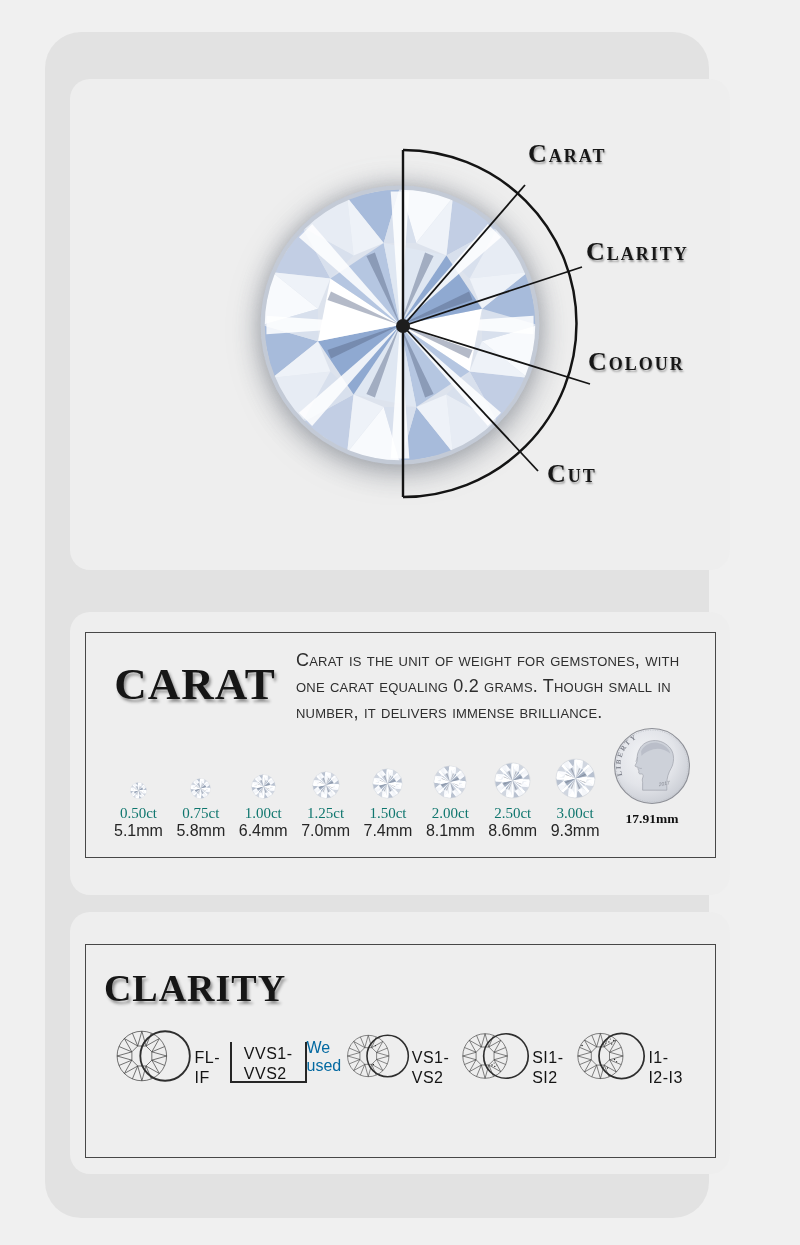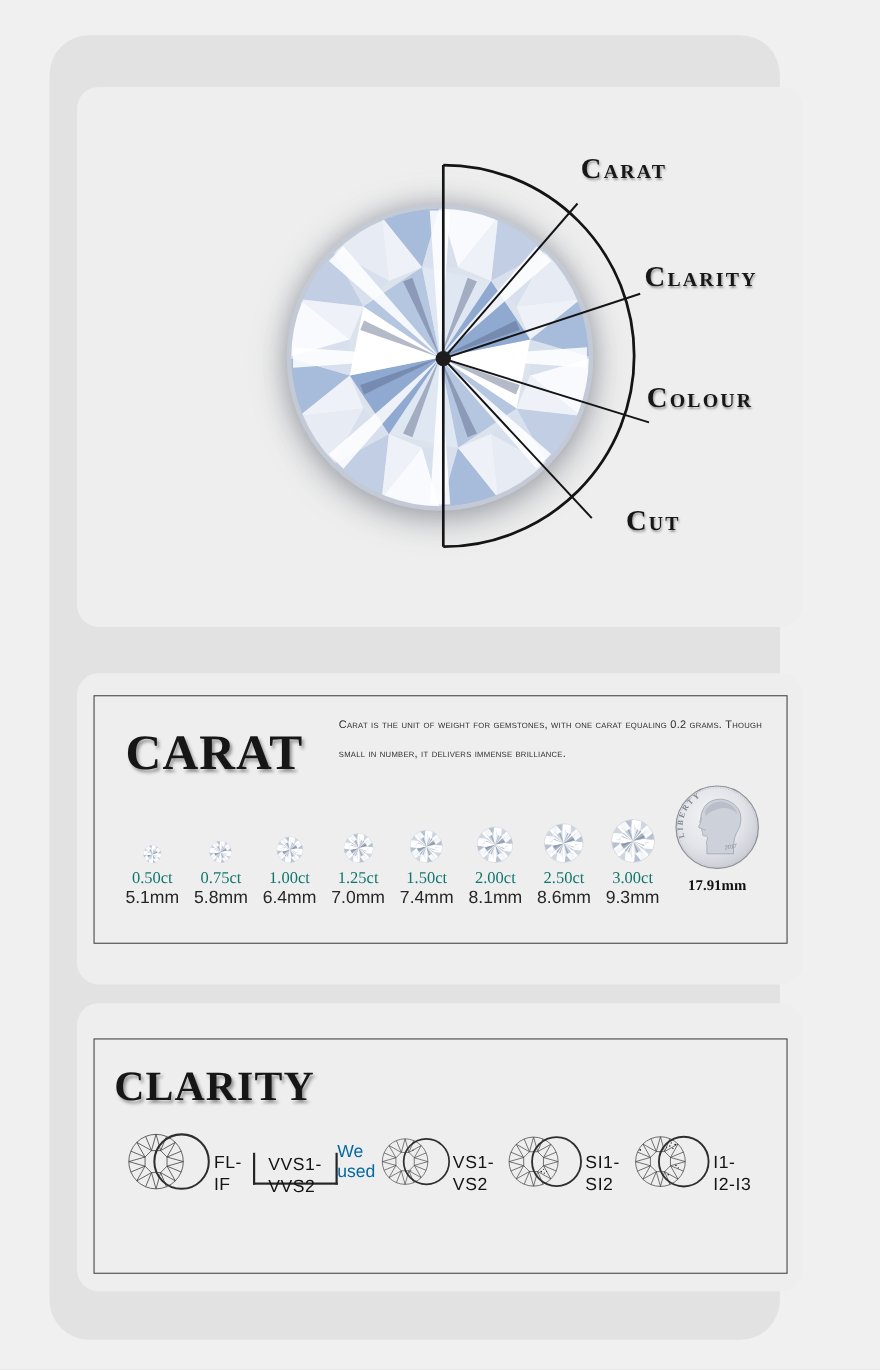--- a/index.html
+++ b/index.html
@@ -23,51 +23,51 @@
   
   .big-gem{position:absolute;left:185px;top:101px;width:290px;height:290px;
            filter:drop-shadow(0 8px 14px rgba(108,113,124,.5)) drop-shadow(0 -3px 10px rgba(118,123,134,.35))}
   .anno-svg{position:absolute;left:0;top:0;width:660px;height:491px}
   .anno-label{position:absolute;font-family:"Liberation Serif",serif;font-variant:small-caps;
               font-weight:600;font-size:26px;letter-spacing:2px;color:#171717;
               text-shadow:1px 2px 2px rgba(0,0,0,.35)}
   .anno-carat{left:458px;top:60px}
   .anno-clarity{left:516px;top:158px}
   .anno-colour{left:518px;top:268px}
-  .anno-cut{left:499px;top:380px}
+  .anno-cut{left:477px;top:380px}
 
   
   .panel-head{display:flex;padding:14px 22px 0 20px}
   .title-box{width:178px;display:flex;justify-content:center}
   .sec-title{font-family:"Liberation Serif",serif;color:#161616;line-height:1.15;
              text-shadow:2px 3px 3px rgba(35,35,35,.45),0 1px 0 rgba(255,255,255,.5)}
   .t-carat{font-size:45px;margin-top:12px;letter-spacing:1px}
   .t-clarity{font-size:38px;margin-top:8px;letter-spacing:1px}
-  .sec-desc{flex:1;margin-left:24px;font-variant:small-caps;font-size:10px;
+  .sec-desc{flex:1;margin-left:12px;font-variant:small-caps;font-size:18px;
             line-height:26px;color:#2e2e2e;letter-spacing:.2px}
   .desc-clarity{line-height:27px}
 
   
   .sizes-row{display:flex;align-items:flex-end;justify-content:space-between;
              padding:0 24px 0 28px;margin-top:2px}
   .size-item{display:flex;flex-direction:column;align-items:center;
              justify-content:flex-end;height:112px}
   .gem-box{display:flex;align-items:flex-end;margin-bottom:5px}
   svg.gem.small{filter:saturate(.45) brightness(1.04)}
   .ct{font-family:"Liberation Serif",serif;font-size:15px;color:#0f766e;height:18px;line-height:18px}
   .mm{font-size:16px;color:#262626;height:17px;line-height:17px}
   .coin-label{font-family:Liberation Serif, serif;font-size:13.5px;font-weight:bold;color:#111}
 
   
   .grades-row{display:flex;justify-content:space-between;align-items:flex-start;
               padding:0 28px;margin-top:6px}
   .grade-item{display:flex;flex-direction:row;align-items:center;width:112px}
   svg.wire{width:104px;height:78px}
   .grade-label{font-size:16px;letter-spacing:.5px;color:#141414;height:20px;line-height:20px;margin-top:4px}
-  .bracket{border:2px solid #262626;border-top:none;padding:0 12px 5px;margin-top:14px}
+  .bracket{border:2px solid #262626;border-top:none;padding:0 12px 17px;margin-top:14px}
   .bracket .grade-label{margin-top:2px}
   .note{font-size:16px;color:#0369a1;margin-top:3px}
 </style>
 </head>
 <body>
 
 <div class="outer">
 
   <section class="card card-top">
     <svg class="gem big-gem" viewBox="-104 -104 208 208">

